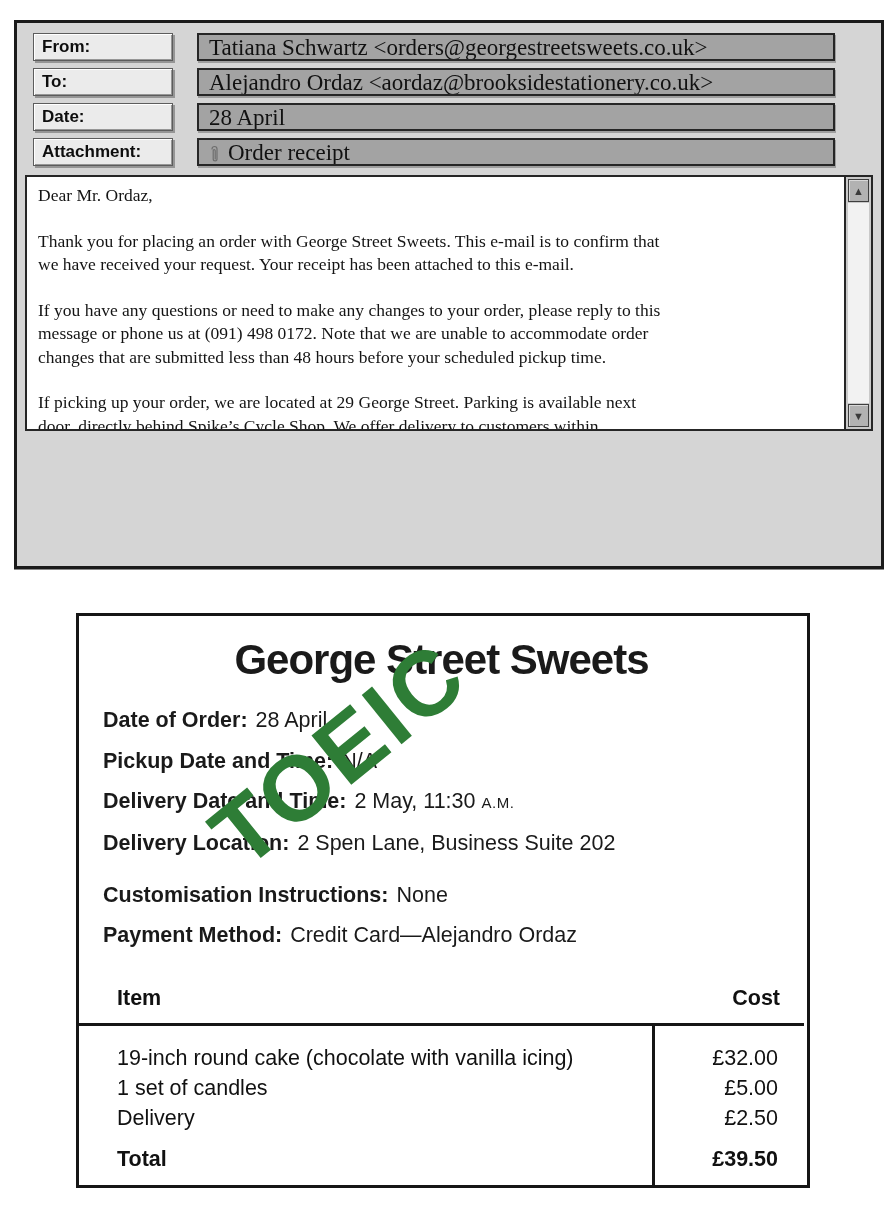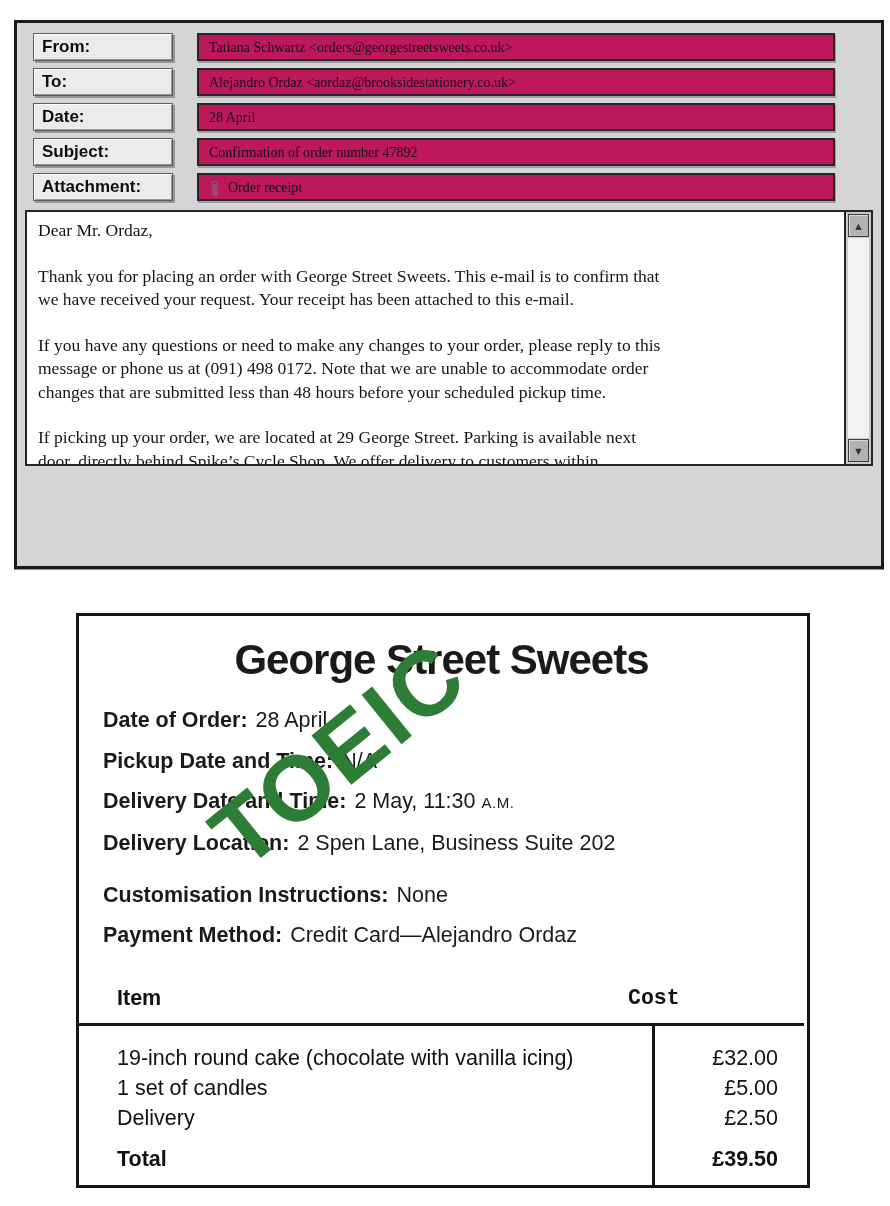--- a/index.html
+++ b/index.html
@@ -27,25 +27,25 @@
     background: #ebebeb;
     border: 1px solid #5c5c5c;
     box-shadow: inset 1px 1px 0 #ffffff, inset -1px -1px 0 #969696, 2px 2px 0 rgba(70,70,70,.45);
     font-weight: bold; font-size: 17px; line-height: 25px;
     padding: 0 8px;
     color: #0e0e0e;
     cursor: default;
   }
   .hdr-field {
     flex: 1;
-    background: #be185d;
+    background: #a3a3a3;
     border: 2px solid #262626;
     box-shadow: 1px 2px 0 rgba(90,90,90,.45);
     font-family: "Liberation Serif", serif;
-    font-size: 14px; line-height: 23px;
+    font-size: 23px; line-height: 23px;
     padding: 0 10px;
     white-space: nowrap; overflow: hidden;
     display: flex; align-items: flex-end;
   }
   .clip-icon { margin-right: 8px; flex: 0 0 auto; display: inline-flex; }
 
   .email-body-box {
     margin-top: 9px;
     height: 256px;
     background: #ffffff;
@@ -102,21 +102,21 @@
   .r-field { font-size: 21.5px; margin-bottom: 15.5px; line-height: 25px; color: #1a1a1a; }
   .r-label { font-weight: bold; margin-right: 8px; }
   .smallcaps { font-size: 15px; letter-spacing: .5px; }
   .r-custom { margin-top: 27px; }
 
   .tbl-head {
     display: flex; justify-content: space-between;
     font-size: 21.5px; font-weight: bold;
     padding: 22px 0 12px 14px;
   }
-  .tbl-head-cost { width: 152px; text-align: left; font-family: Liberation Mono, monospace; }
+  .tbl-head-cost { width: 152px; text-align: right; }
   .tbl-body {
     display: flex;
     border-top: 3px solid #161616;
     margin: 0 -24px;
     height: 182px;
   }
   .tbl-items { flex: 1; padding: 17px 0 0 38px; font-size: 21.5px; }
   .tbl-costs {
     flex: 0 0 152px;
     border-left: 3px solid #161616;
@@ -158,26 +158,20 @@
       </div>
     </div>
 
     <div class="hdr-row">
       <div class="hdr-label">Date:</div>
       <div class="hdr-field">
         <span>28 April</span>
       </div>
     </div>
 
-    <div class="hdr-row">
-      <div class="hdr-label">Subject:</div>
-      <div class="hdr-field">
-        <span>Confirmation of order number 47892</span>
-      </div>
-    </div>
 
     <div class="hdr-row">
       <div class="hdr-label">Attachment:</div>
       <div class="hdr-field">
         <span class="clip-icon">
           <svg width="11" height="20" viewBox="0 0 11 20">
             <path d="M3 5 a2.5 2.5 0 0 1 5 0 v10 a1.9 1.9 0 0 1 -3.8 0 V6.6 a1 1 0 0 1 2 0 v8.4" fill="none" stroke="#6e6e6e" stroke-width="1.2" stroke-linecap="round"></path>
           </svg>
         </span>
         <span>Order receipt</span>

